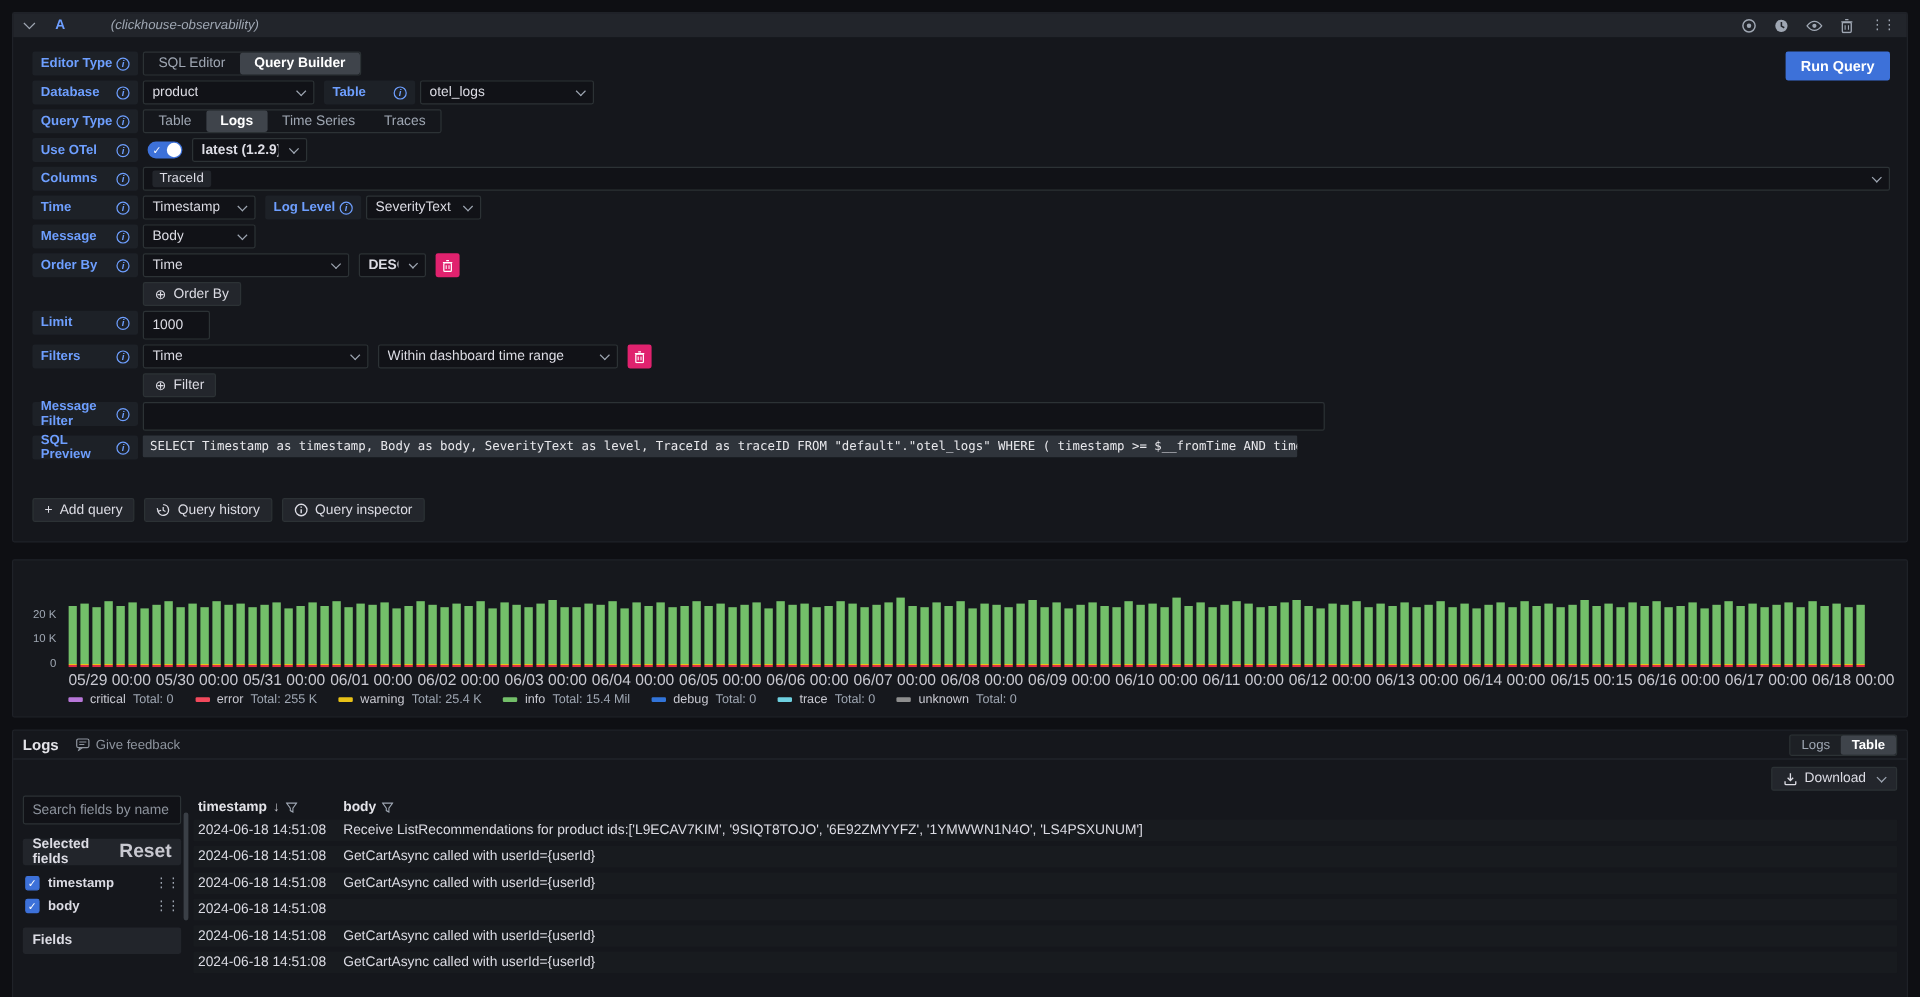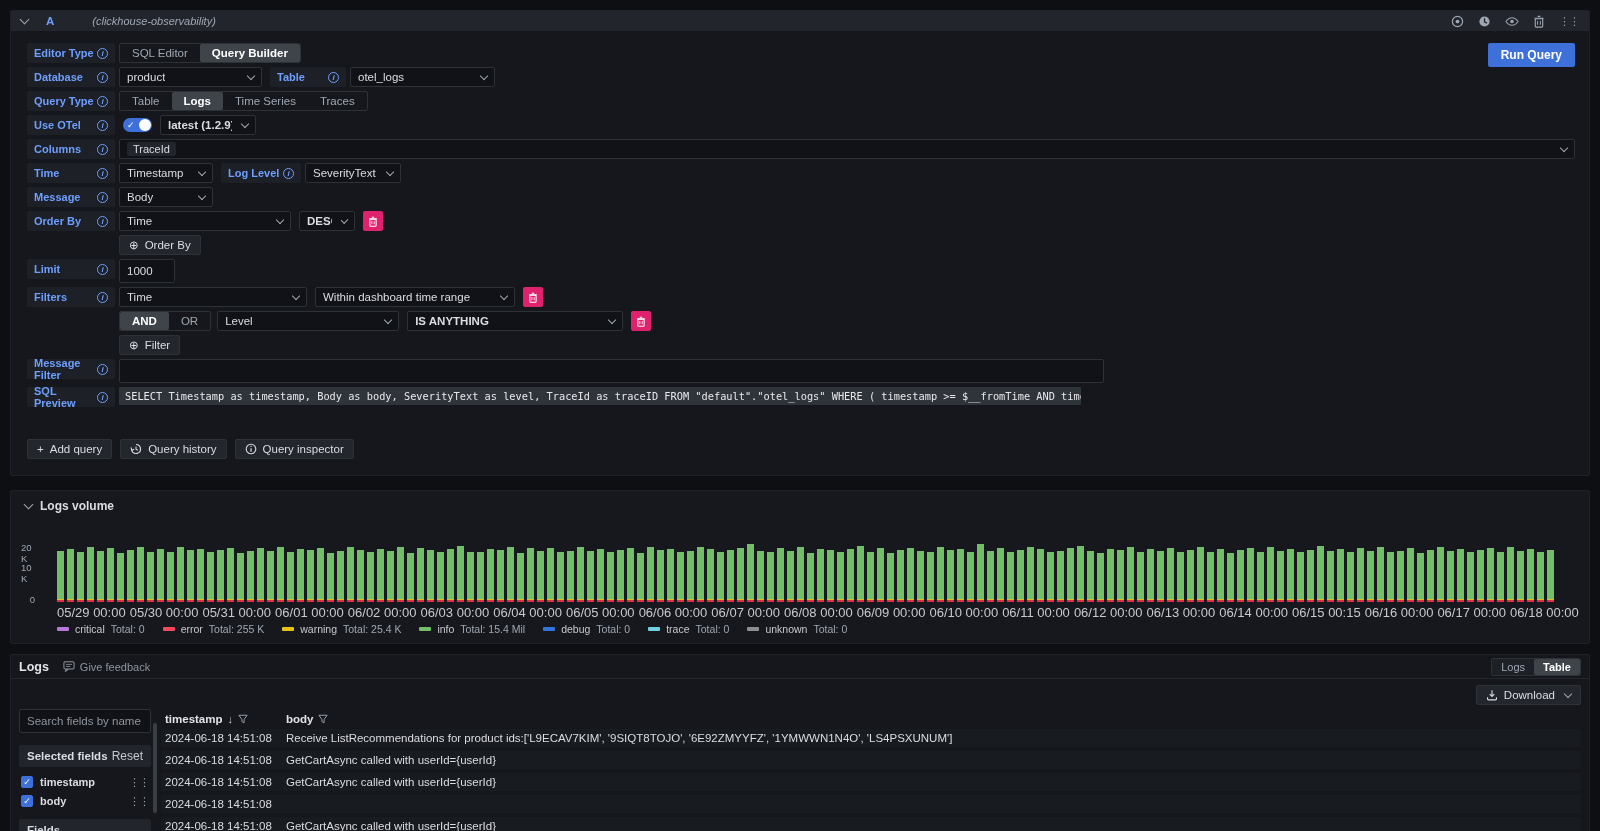--- a/index.html
+++ b/index.html
@@ -48,21 +48,21 @@
   .tag { background:#22252b; border-radius:2px; padding:1px 6px; font-size:11px; color:#dcdce4; }
   .codebox { background:#2f343b; color:#e8e8ec; font-family:"DejaVu Sans Mono","Liberation Mono",monospace;
     font-size:10.3px; padding:3px 6px; white-space:nowrap; overflow:hidden; border-radius:1px; }
   .qfooter { display:flex; gap:8px; padding:14px 14px 16px 16px; }
 
   
   .vpanel { margin-top:14px; background:#16181d; border:1px solid #1f2228; border-radius:2px; padding:6px 10px 4px 10px; }
   .vtitle { display:flex; align-items:center; gap:8px; font-size:12px; font-weight:bold; color:#dcdce4; padding:2px 4px 6px 4px; }
   .chartwrap { display:flex; }
   .yaxis { width:36px; position:relative; height:84px; }
-  .yaxis div { position:absolute; right:22px; font-size:9.5px; color:#9fa7b3; }
+  .yaxis div { position:absolute; right:10px; font-size:9.5px; color:#9fa7b3; }
   .plot { flex:1; height:84px; position:relative; border-left:0; }
   .bars { position:absolute; left:0; right:0; bottom:1px; height:83px; display:flex; align-items:flex-end; gap:3px; overflow:hidden; }
   .bar { width:7px; min-width:7px; }
   .xlabels { display:flex; justify-content:space-between; margin-left:36px; padding:2px 0 1px 0; }
   .xlabels span { font-size:13px; color:#c8c8d0; }
   .legend { display:flex; gap:18px; margin-left:36px; padding:2px 0 4px 0; align-items:center; }
   .litem { display:flex; gap:6px; align-items:center; cursor:pointer; }
   .lswatch { width:12px; height:4px; border-radius:1px; }
   .litem .ln { font-size:10.5px; color:#c8c8d0; }
   .litem .lv { font-size:10.5px; color:#9fa7b3; }
@@ -76,21 +76,21 @@
   .viewtoggle .opt { padding:0 9px; font-size:11px; display:flex; align-items:center; color:#9fa7b3; cursor:pointer; }
   .viewtoggle .opt.sel { background:#3f444b; color:#fff; font-weight:bold; border-radius:2px; }
   .ltoolbar { display:flex; justify-content:flex-end; padding:6px 8px 4px 8px; }
   .lcontent { display:flex; padding:0 8px; }
   .sidebar { width:132px; min-width:132px; margin-right:10px; position:relative; }
   .sscroll { position:absolute; right:-6px; top:14px; width:4px; height:90px; background:#3a3f46; border-radius:2px; }
   .searchbox { width:100%; margin-bottom:12px; }
   .searchbox::placeholder { color:#8e949e; }
   .sheader { background:#22252b; height:22px; display:flex; align-items:center; justify-content:space-between;
     padding:0 8px; border-radius:2px; font-size:11.5px; font-weight:bold; color:#dcdce4; margin-bottom:6px; }
-  .sheader .reset { font-size:12px; color:#c8c8d0; font-weight:normal; cursor:pointer; }
+  .sheader .reset { font-size:16px; color:#c8c8d0; font-weight:bold; cursor:pointer; }
   .fielditem { display:flex; align-items:center; gap:7px; height:17px; margin:2px 2px; font-size:11px; }
   .cb { width:12px; height:12px; min-width:12px; border-radius:2px; border:1px solid #2c3235; background:#111217;
     display:flex; align-items:center; justify-content:center; cursor:pointer; }
   .cb.on { background:#3d71d9; border-color:#3d71d9; color:#fff; font-size:9px; }
   .fielditem .fname { flex:1; color:#dcdce4; font-weight:bold; }
   .fielditem .grip { cursor:grab; }
   .fieldsgap { height:8px; }
 
   .ltable { flex:1; overflow:hidden; }
   .thead { display:flex; height:20px; align-items:center; }
@@ -290,41 +290,20 @@
         </div>
         <button class="trashbtn">
           <svg class="micon" width="10" height="11" viewBox="0 0 12 14">
               <rect x="2" y="4" width="8" height="9" rx="1" fill="none" stroke="#fff" stroke-width="1.3"></rect>
               <path d="M1 3.5h10M4.5 1.5h3" stroke="#fff" stroke-width="1.3"></path>
               <path d="M4.5 6.5v4M7.5 6.5v4" stroke="#fff" stroke-width="1.1"></path>
             </svg>
         </button>
       </div>
 
-      <div class="frow" style="padding-left:92px">
-        <div class="radiogrp">
-          <span class="opt sel">AND</span>
-          <span class="opt">OR</span>
-        </div>
-        <div class="select ctl" style="width:182px;margin-left:6px">
-          <span class="val">Level</span>
-            <span class="chev"></span>
-        </div>
-        <div class="select ctl" style="width:216px;margin-left:8px">
-          <span class="val" style="font-weight:bold">IS ANYTHING</span>
-            <span class="chev"></span>
-        </div>
-        <button class="trashbtn">
-          <svg class="micon" width="10" height="11" viewBox="0 0 12 14">
-              <rect x="2" y="4" width="8" height="9" rx="1" fill="none" stroke="#fff" stroke-width="1.3"></rect>
-              <path d="M1 3.5h10M4.5 1.5h3" stroke="#fff" stroke-width="1.3"></path>
-              <path d="M4.5 6.5v4M7.5 6.5v4" stroke="#fff" stroke-width="1.1"></path>
-            </svg>
-        </button>
-      </div>
 
       <div class="frow" style="padding-left:92px">
         <button class="gbtn">
             <span>⊕</span>
             <span>Filter</span>
           </button>
       </div>
 
       <div class="frow" style="margin-top:4px">
         <div class="flabel">
@@ -360,24 +339,20 @@
         <svg class="micon" width="12" height="12" viewBox="0 0 14 14">
             <circle cx="7" cy="7" r="5.6" fill="none" stroke="#dcdce4" stroke-width="1.3"></circle>
             <path d="M7 6.2v4M7 3.6v1.2" stroke="#dcdce4" stroke-width="1.4"></path>
           </svg>
         <span>Query inspector</span>
       </button>
     </div>
   </div>
 
   <div class="vpanel">
-    <div class="vtitle">
-      <span class="caret"></span>
-      <span>Logs volume</span>
-    </div>
     <div class="chartwrap">
       <div class="yaxis">
         <div style="bottom:39px">20 K</div>
         <div style="bottom:19px">10 K</div>
         <div style="bottom:-2px">0</div>
       </div>
       <div class="plot">
         <div class="bars" id="bars">
             <div class="bar" style="height: 51px; background: linear-gradient(to top, rgb(224, 47, 68) 0px, rgb(224, 47, 68) 2px, rgb(232, 193, 23) 2px, rgb(232, 193, 23) 3px, rgb(115, 191, 105) 3px, rgb(115, 191, 105) 100%);"></div>
             <div class="bar" style="height: 53px; background: linear-gradient(to top, rgb(224, 47, 68) 0px, rgb(224, 47, 68) 2px, rgb(232, 193, 23) 2px, rgb(232, 193, 23) 3px, rgb(115, 191, 105) 3px, rgb(115, 191, 105) 100%);"></div>

